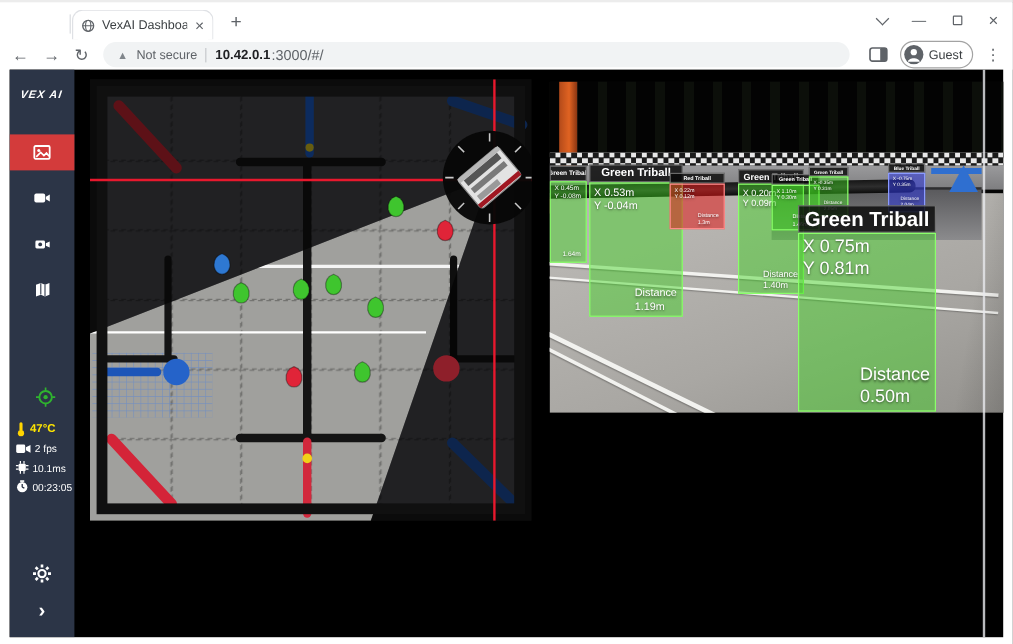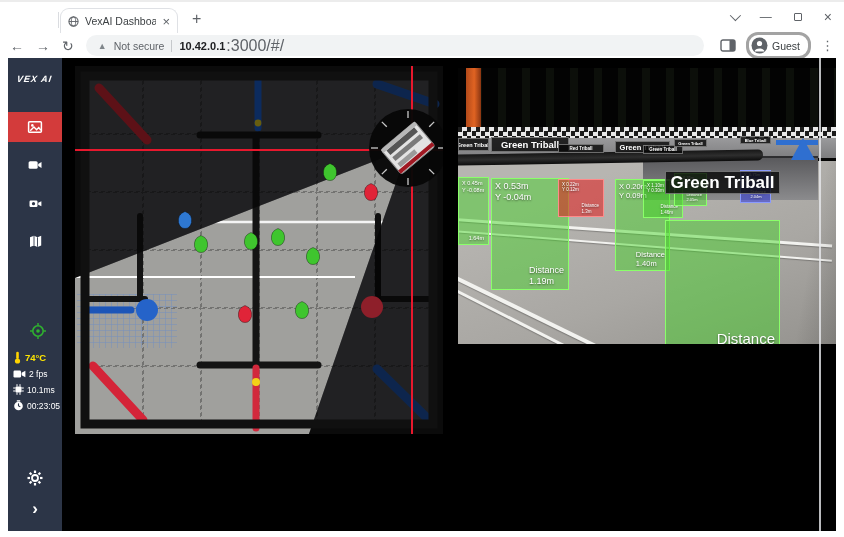--- a/index.html
+++ b/index.html
@@ -24,23 +24,23 @@
   .wc-restore { width:8px; height:8px; border:1.2px solid #5f6368; border-radius:1px; }
 
   .toolbar { display:flex; align-items:center; height:25px; padding:0 10px; gap:12px; }
   .navbtn { font-size:14px; color:#5f6368; cursor:pointer; line-height:1; }
   .urlbar { flex:1; display:flex; align-items:center; gap:7px; height:21px; background:#f1f3f4;
             border-radius:11px; padding:0 12px; margin-right:4px; cursor:text; }
   .warn { font-size:9px; color:#80868b; }
   .sec-label { font-size:10.5px; color:#5f6368; }
   .url-div { width:1px; height:12px; background:#c6c9cc; }
   .url-host { font-size:11px; color:#202124; font-weight:bold; }
-  .url-path { font-size:16px; color:#5f6368; }
+  .url-path { font-size:12px; color:#5f6368; }
   .tb-right { display:flex; align-items:center; gap:10px; }
-  .guest-pill { display:flex; align-items:center; gap:4px; border:3px solid #a3a3a3; border-radius:12px; padding:2px 8px 2px 2px; cursor:pointer; }
+  .guest-pill { display:flex; align-items:center; gap:4px; border:1px solid #a3a3a3; border-radius:12px; padding:2px 8px 2px 2px; cursor:pointer; }
   .guest-label { font-size:10.5px; color:#3c4043; }
   .kebab { font-size:13px; color:#5f6368; cursor:pointer; letter-spacing:0; }
 
   
   .page { position:relative; margin:0 8px 8px 8px; height:473px; background:#000; overflow:hidden; }
   .scroll-line { position:absolute; right:15px; top:0; width:2px; height:100%; background:#e8eaed; opacity:.8; }
 
   
   .sidebar { position:absolute; left:0; top:0; width:54px; height:100%; background:#2c3547;
              display:flex; flex-direction:column; align-items:center; color:#fff; }
@@ -77,21 +77,21 @@
   .cam-shadow-r { position:absolute; right:0; top:93px; width:70px; height:183px; background:linear-gradient(100deg,transparent 30%,rgba(20,20,20,.3)); }
   .cam-blue { position:absolute; left:333px; top:70px; width:0; height:0;
       border-left:12px solid transparent; border-right:12px solid transparent; border-bottom:22px solid #2f6fd0; }
   .cam-blue-arm { position:absolute; left:318px; top:72px; width:42px; height:5px; background:#2f6fd0; }
 
   
   .det { position:absolute; z-index:5; }
   .det-h { background:rgba(8,8,8,.82); border:1px solid rgba(200,200,200,.5); color:#fff; font-weight:bold;
            display:flex; align-items:center; justify-content:center; white-space:nowrap; overflow:hidden; }
   .det-b { position:relative; border:1px solid rgba(255,255,255,.55); overflow:hidden; color:#fff;
-           text-shadow:0 1px 2px rgba(0,0,0,.55);margin-top:26px; }
+           text-shadow:0 1px 2px rgba(0,0,0,.55); }
   .det-xy { position:absolute; top:2px; left:3px; line-height:1.2; white-space:pre; }
   .det-dist { position:absolute; bottom:2px; right:4px; text-align:left; line-height:1.2; white-space:pre; }
 </style>
 </head>
 <body>
 
 <div class="screen">
 
   <div class="chrome">
     <div class="tabstrip">
@@ -184,21 +184,21 @@
           <line x1="9" y1="1" x2="9" y2="3.5" stroke="#2fb32f" stroke-width="1.4"></line>
           <line x1="9" y1="14.5" x2="9" y2="17" stroke="#2fb32f" stroke-width="1.4"></line>
           <line x1="1" y1="9" x2="3.5" y2="9" stroke="#2fb32f" stroke-width="1.4"></line>
           <line x1="14.5" y1="9" x2="17" y2="9" stroke="#2fb32f" stroke-width="1.4"></line>
         </svg>
         <div class="stat temp">
           <svg width="9" height="13" viewBox="0 0 9 13">
             <rect x="3.2" y="0.8" width="2.6" height="7.2" rx="1.3" fill="#ffd400"></rect>
             <circle cx="4.5" cy="10" r="2.6" fill="#ffd400"></circle>
           </svg>
-          <span>74°C</span>
+          <span>47°C</span>
         </div>
         <div class="stat">
           <svg width="13" height="10" viewBox="0 0 13 10">
             <rect x="0.5" y="1.5" width="7.5" height="7" rx="1.2" fill="#fff"></rect>
             <path d="M8.6 3.8 L12.4 1.8 L12.4 8.2 L8.6 6.2 Z" fill="#fff"></path>
           </svg>
           <span>2 fps</span>
         </div>
         <div class="stat">
           <svg width="11" height="11" viewBox="0 0 11 11">
@@ -411,20 +411,22 @@
             <div class="det-b" style="height: 33px; background: rgba(45, 55, 220, 0.55); border-color: rgb(138, 154, 255); font-size: 4px;">
               <div class="det-xy">X -0.75m
 Y 0.35m</div>
               <div class="det-dist">Distance
 2.04m</div>
             </div>
           </div>
           <div class="det" style="left: 207px; top: 103px; width: 115px;">
             <div class="det-h" style="height: 23px; font-size: 17px;">Green Triball</div>
             <div class="det-b" style="height: 149px; background: rgba(62, 212, 30, 0.45); border-color: rgb(138, 255, 106); font-size: 15px;">
+              <div class="det-xy">X 0.75m
+Y 0.81m</div>
               <div class="det-dist">Distance
 0.50m</div>
             </div>
           </div>
         </div>
     </div>
 
     <div class="scroll-line"></div>
   </div>
 </div>

